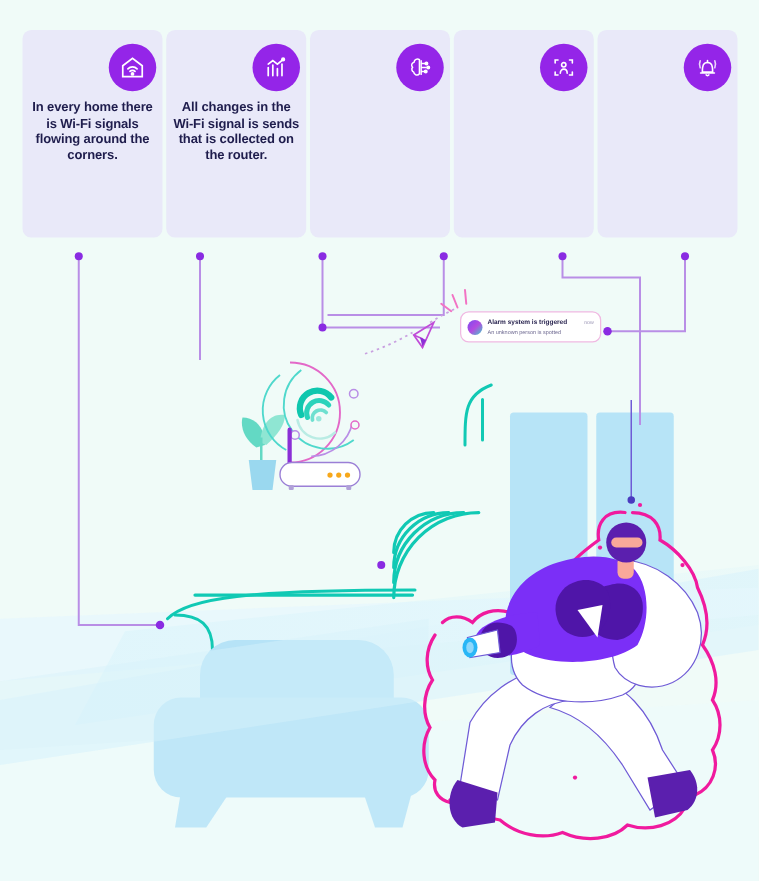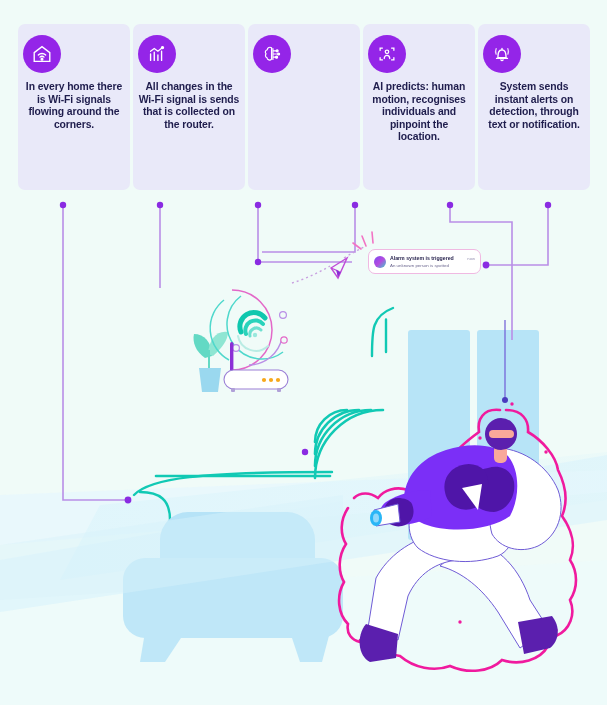--- a/index.html
+++ b/index.html
@@ -15,21 +15,21 @@
   .cards{
     position:absolute;left:18px;top:24px;
     width:572px;height:166px;
     display:flex;gap:3px;
     z-index:40;
   }
   .card{
     flex:1 1 0;
     background:#e9e9f9;
     border-radius:7px;
-    display:flex;flex-direction:column;align-items:flex-start;
+    display:flex;flex-direction:column;align-items:flex-end;
     padding:11px 5px 8px 5px;
     box-sizing:border-box;
   }
   .card-icon{
     width:38px;height:38px;border-radius:50%;
     background:#9425e8;
     display:flex;align-items:center;justify-content:center;
     flex:0 0 auto;
     margin-bottom:8px;
   }
@@ -314,34 +314,32 @@
     </div>
 
     <div class="card">
       <span class="card-icon">
         <svg width="22" height="22" viewBox="0 0 24 24" fill="none" stroke="#fff" stroke-width="1.4" stroke-linecap="round">
           <path d="M4.5 8V5.5H7M17 5.5h2.5V8M19.5 16v2.5H17M7 18.5H4.5V16"></path>
           <circle cx="12" cy="9.6" r="1.9"></circle>
           <path d="M9 17c0-2.2 1.4-3.6 3-3.6s3 1.4 3 3.6"></path>
         </svg>
       </span>
-      <div class="card-text">AI predicts: human motion, recognises individuals and pinpoint the location.</div>
     </div>
 
     <div class="card">
       <span class="card-icon">
         <svg width="22" height="22" viewBox="0 0 24 24" fill="none" stroke="#fff" stroke-width="1.4" stroke-linecap="round">
           <path d="M7.5 16c0-5.2.6-8.4 4.5-8.4S16.5 10.8 16.5 16z"></path>
           <path d="M6 16.8h12"></path>
           <path d="M12 7.6V6"></path>
           <path d="M5.6 6.2a7.6 7.6 0 0 0 0 6M18.4 6.2a7.6 7.6 0 0 1 0 6" opacity="0.8"></path>
           <path d="M10.8 18.4a1.4 1.4 0 0 0 2.4 0"></path>
         </svg>
       </span>
-      <div class="card-text">System sends instant alerts on detection, through text or notification.</div>
     </div>
   </div>
 
   <div class="notif">
     <span class="notif-ico"></span>
     <div class="notif-body">
       <div class="notif-row">
         <span class="notif-title">Alarm system is triggered</span>
         <span class="notif-time">now</span>
       </div>

